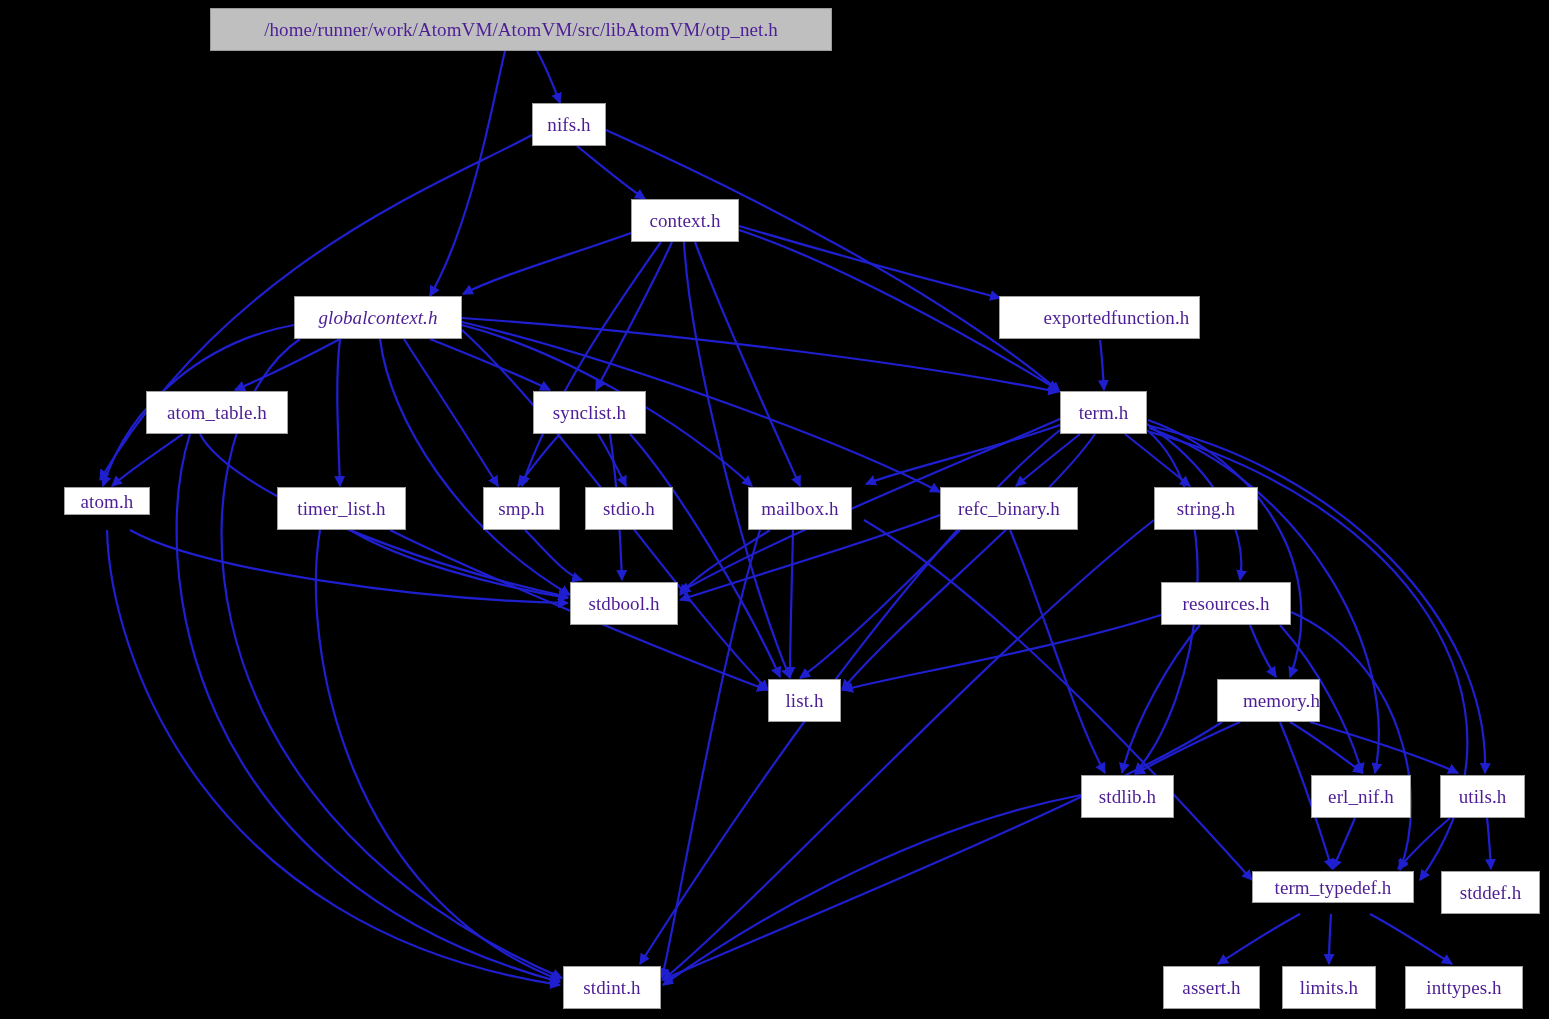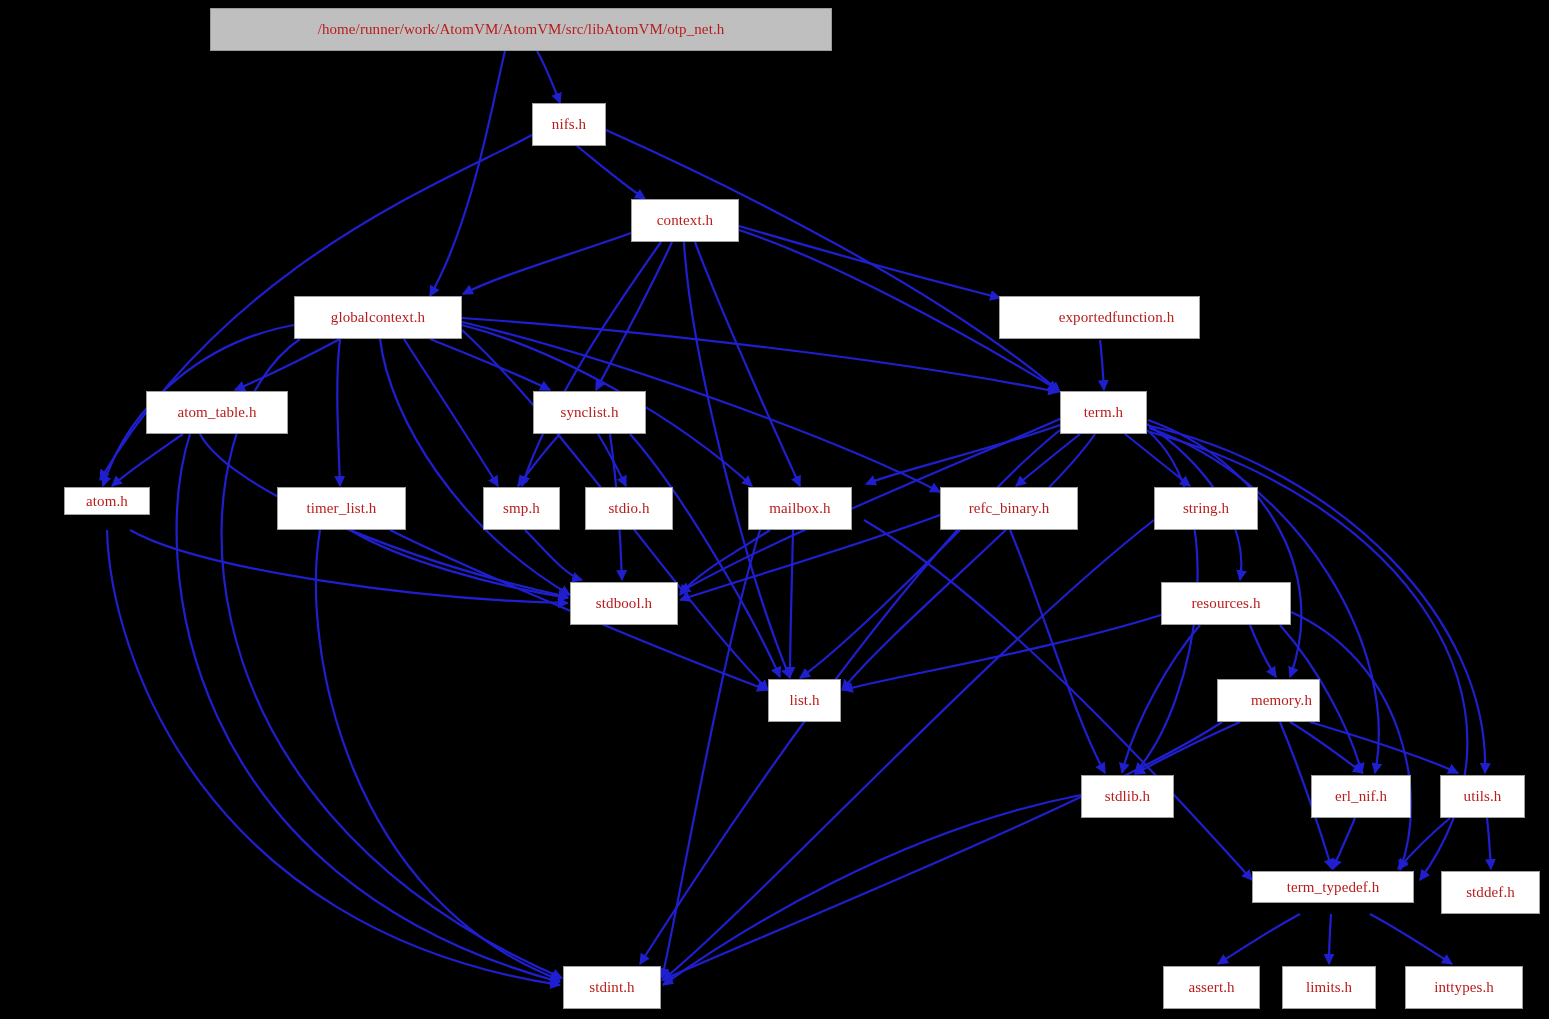--- a/index.html
+++ b/index.html
@@ -23,22 +23,22 @@
     height: 1019px;
   }
   .node {
     position: absolute;
     box-sizing: border-box;
     background: #ffffff;
     border: 1px solid #a0a0a0;
     display: flex;
     align-items: center;
     justify-content: center;
-    color: #b91c1c;
-    font-size: 15px;
+    color: #4c1d95;
+    font-size: 19px;
     line-height: 1;
     white-space: nowrap;
     letter-spacing: 0.1px;
   }
   .node.root {
     background: #bfbfbf;
     border: 1px solid #9a9a9a;
   }
   .node-label {
     display: block;
@@ -135,21 +135,21 @@
   <div id="node-layer">
       <div class="node root" style="left: 210px; top: 8px; width: 622px; height: 43px;">
         <span class="node-label">/home/runner/work/AtomVM/AtomVM/src/libAtomVM/otp_net.h</span>
       </div>
       <div class="node" style="left: 532px; top: 103px; width: 74px; height: 43px;">
         <span class="node-label">nifs.h</span>
       </div>
       <div class="node" style="left: 631px; top: 199px; width: 108px; height: 43px;">
         <span class="node-label">context.h</span>
       </div>
-      <div class="node" style="left: 294px; top: 296px; width: 168px; height: 43px;">
+      <div class="node" style="left: 294px; top: 296px; width: 168px; height: 43px; font-style: italic;">
         <span class="node-label">globalcontext.h</span>
       </div>
       <div class="node" style="left: 999px; top: 296px; width: 201px; height: 43px; padding-left: 34px;">
         <span class="node-label">exportedfunction.h</span>
       </div>
       <div class="node" style="left: 146px; top: 391px; width: 142px; height: 43px;">
         <span class="node-label">atom_table.h</span>
       </div>
       <div class="node" style="left: 533px; top: 391px; width: 113px; height: 43px;">
         <span class="node-label">synclist.h</span>

